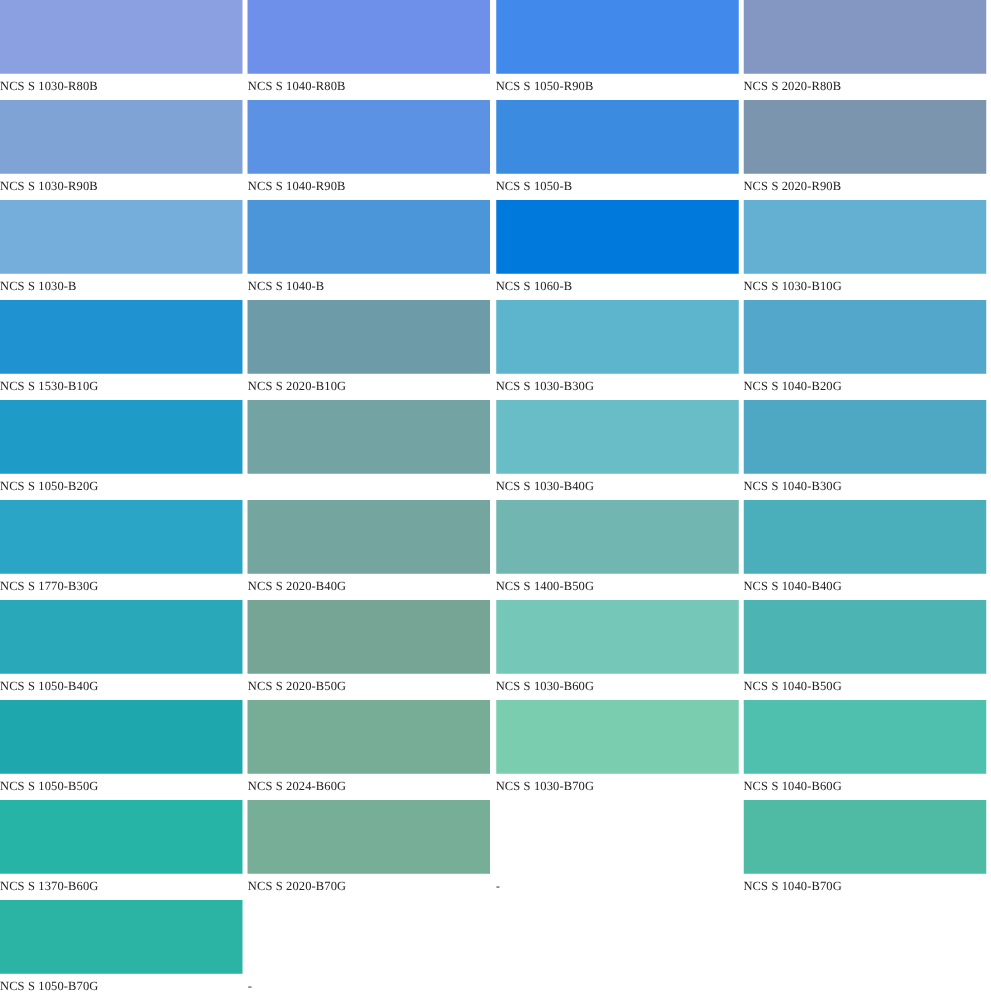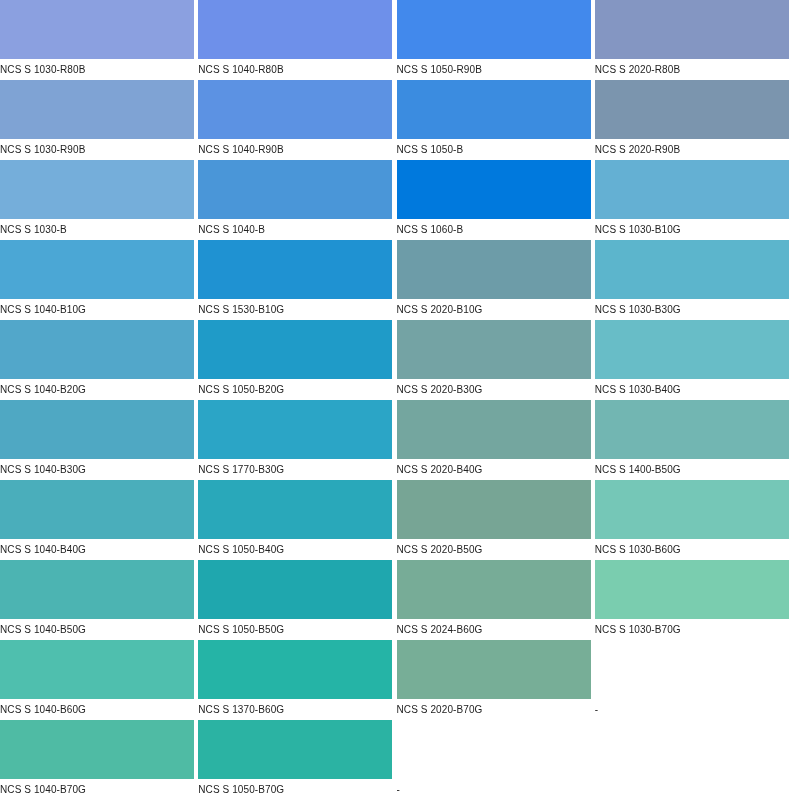--- a/index.html
+++ b/index.html
@@ -42,20 +42,21 @@
     left: 0;
     top: 60px;
     width: 194px;
     height: 20px;
     line-height: 20px;
     font-size: 10px;
     color: #222222;
     letter-spacing: 0.1px;
     white-space: nowrap;
     overflow: hidden;
+    font-family: Liberation Serif, serif;
   }
 </style>
 </head>
 <body style="background: rgb(255, 255, 255);">
 
 <main id="swatch-grid">
     <div class="swatch-cell">
       <div class="swatch-chip" style="background: rgb(139, 160, 224);"></div>
       <div class="swatch-label">NCS S 1030-R80B</div>
     </div>
@@ -97,24 +98,20 @@
     </div>
     <div class="swatch-cell">
       <div class="swatch-chip" style="background: rgb(0, 121, 221);"></div>
       <div class="swatch-label">NCS S 1060-B</div>
     </div>
     <div class="swatch-cell">
       <div class="swatch-chip" style="background: rgb(100, 176, 211);"></div>
       <div class="swatch-label">NCS S 1030-B10G</div>
     </div>
     <div class="swatch-cell">
-      <div class="swatch-chip" style="background: rgb(75, 167, 213);"></div>
-      <div class="swatch-label">NCS S 1040-B10G</div>
-    </div>
-    <div class="swatch-cell">
       <div class="swatch-chip" style="background: rgb(31, 146, 210);"></div>
       <div class="swatch-label">NCS S 1530-B10G</div>
     </div>
     <div class="swatch-cell">
       <div class="swatch-chip" style="background: rgb(109, 156, 168);"></div>
       <div class="swatch-label">NCS S 2020-B10G</div>
     </div>
     <div class="swatch-cell">
       <div class="swatch-chip" style="background: rgb(92, 181, 204);"></div>
       <div class="swatch-label">NCS S 1030-B30G</div>
@@ -122,21 +119,20 @@
     <div class="swatch-cell">
       <div class="swatch-chip" style="background: rgb(82, 167, 202);"></div>
       <div class="swatch-label">NCS S 1040-B20G</div>
     </div>
     <div class="swatch-cell">
       <div class="swatch-chip" style="background: rgb(31, 155, 200);"></div>
       <div class="swatch-label">NCS S 1050-B20G</div>
     </div>
     <div class="swatch-cell">
       <div class="swatch-chip" style="background: rgb(116, 163, 164);"></div>
-      <div class="swatch-label">NCS S 2020-B30G</div>
     </div>
     <div class="swatch-cell">
       <div class="swatch-chip" style="background: rgb(104, 189, 199);"></div>
       <div class="swatch-label">NCS S 1030-B40G</div>
     </div>
     <div class="swatch-cell">
       <div class="swatch-chip" style="background: rgb(79, 168, 195);"></div>
       <div class="swatch-label">NCS S 1040-B30G</div>
     </div>
     <div class="swatch-cell">

